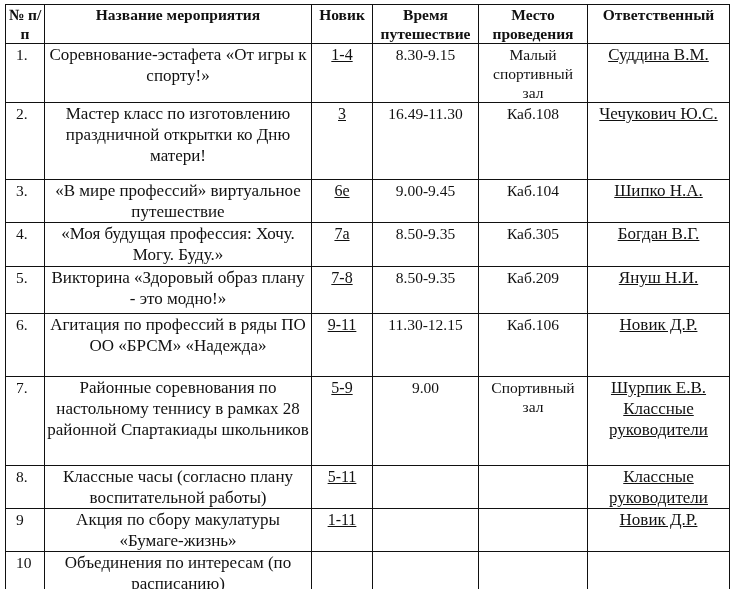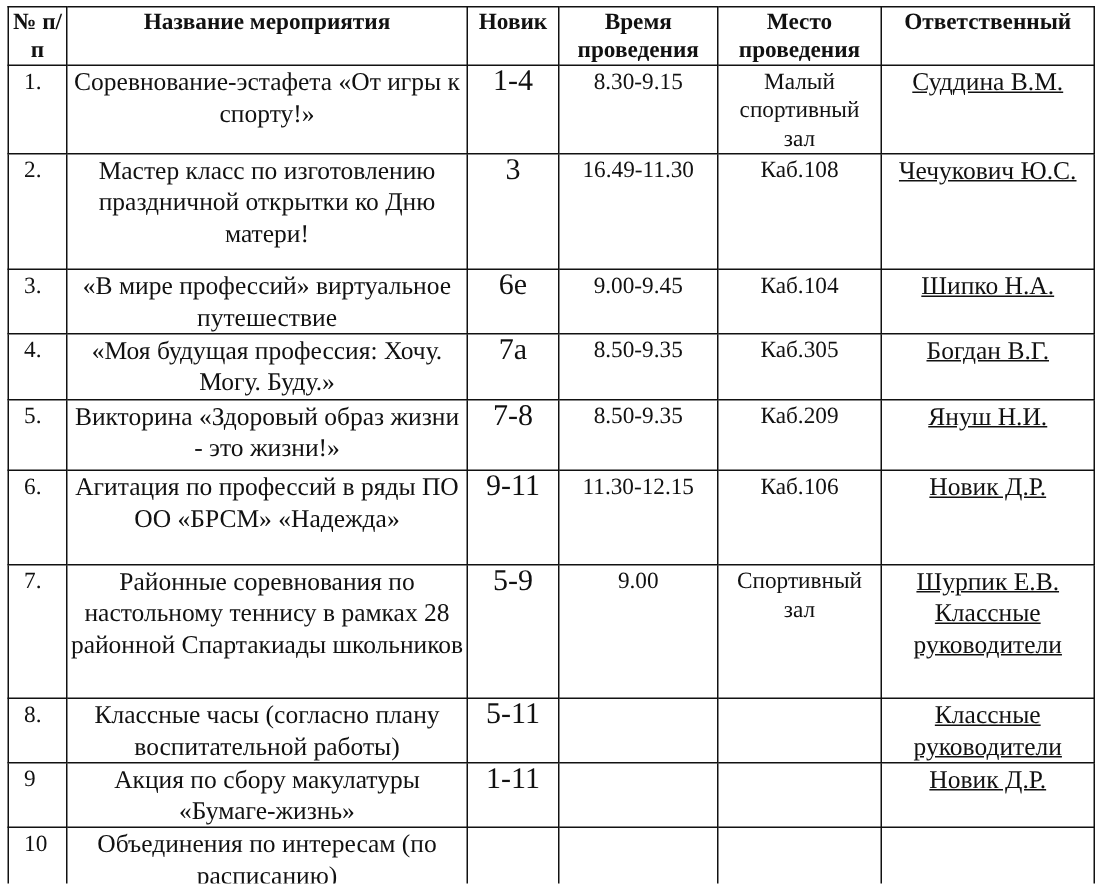--- a/index.html
+++ b/index.html
@@ -4,42 +4,42 @@
 <style>
   html, body { margin: 0; padding: 0; background: #ffffff; }
   body { width: 732px; height: 589px; position: relative; overflow: hidden;
          font-family: "Liberation Serif", "DejaVu Serif", serif; color: #111; }
   table { position: absolute; left: 5px; top: 4px; border-collapse: collapse;
           table-layout: fixed; width: 724px; }
   td, th { border: 1.5px solid #111; vertical-align: top; text-align: center;
            padding: 0 2px; line-height: 21px; font-size: 17px; overflow: hidden; }
   th { font-weight: bold; font-size: 15.5px; line-height: 19px; padding-top: 0; }
   td.num { text-align: left; padding-left: 10px; font-size: 15.5px; }
-  td.cls { font-size: 20px; }
+  td.cls { font-size: 16px; text-decoration: underline; }
   td.time, td.place { font-size: 15.5px; line-height: 19px; padding-top: 1px; }
   td.resp { font-size: 17px; text-decoration: underline; }
 </style>
 </head>
 <body>
 
 <table>
   <colgroup>
     <col style="width:39px">
     <col style="width:267px">
     <col style="width:61px">
     <col style="width:106px">
     <col style="width:109px">
     <col style="width:142px">
   </colgroup>
   <thead>
     <tr style="height:36px">
       <th>№ п/п</th>
       <th>Название мероприятия</th>
       <th>Новик</th>
-      <th>Время проведения</th>
+      <th>Время путешествие</th>
       <th>Место проведения</th>
       <th>Ответственный</th>
     </tr>
   </thead>
   <tbody>
     <tr style="height:55px">
       <td class="num">1.</td>
       <td>Соревнование-эстафета «От игры к спорту!»</td>
       <td class="cls">1-4</td>
       <td class="time">8.30-9.15</td>
@@ -65,21 +65,21 @@
     <tr style="height:44px">
       <td class="num">4.</td>
       <td>«Моя будущая профессия: Хочу. Могу. Буду.»</td>
       <td class="cls">7а</td>
       <td class="time">8.50-9.35</td>
       <td class="place">Каб.305</td>
       <td class="resp">Богдан В.Г.</td>
     </tr>
     <tr style="height:47px">
       <td class="num">5.</td>
-      <td>Викторина «Здоровый образ жизни - это жизни!»</td>
+      <td>Викторина «Здоровый образ плану - это модно!»</td>
       <td class="cls">7-8</td>
       <td class="time">8.50-9.35</td>
       <td class="place">Каб.209</td>
       <td class="resp">Януш Н.И.</td>
     </tr>
     <tr style="height:63px">
       <td class="num">6.</td>
       <td>Агитация по профессий в ряды ПО ОО «БРСМ» «Надежда»</td>
       <td class="cls">9-11</td>
       <td class="time">11.30-12.15</td>

